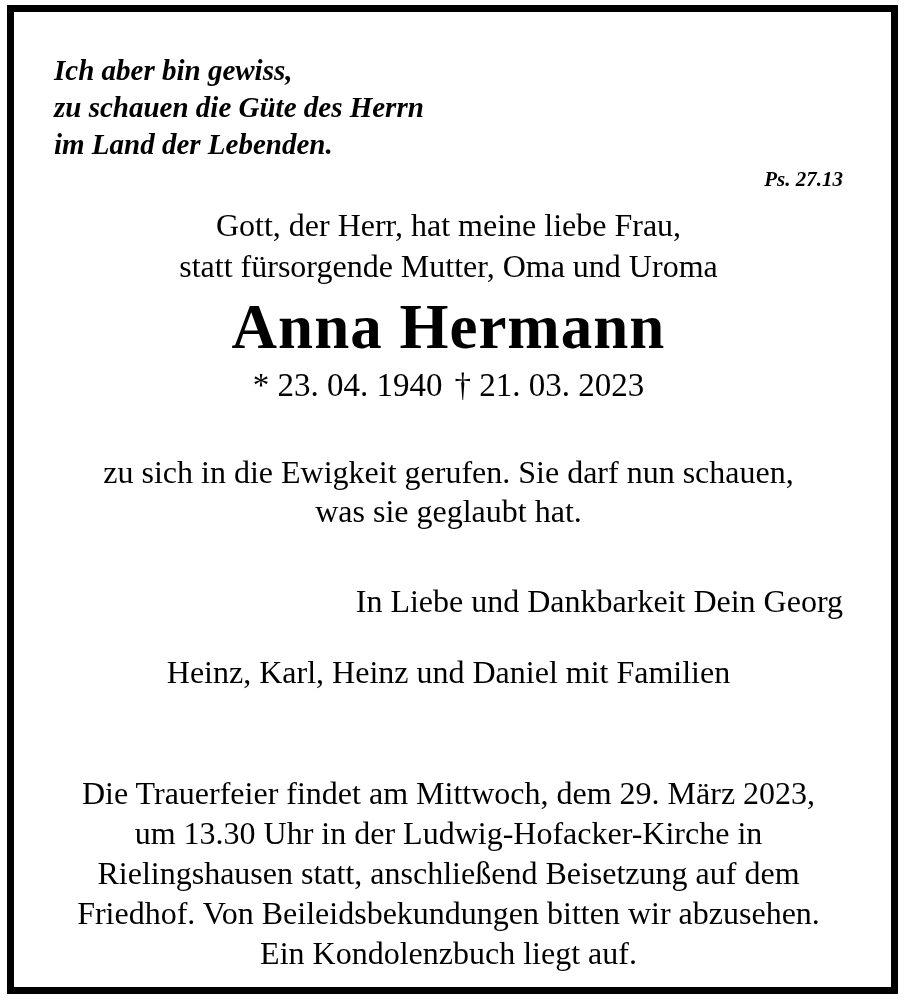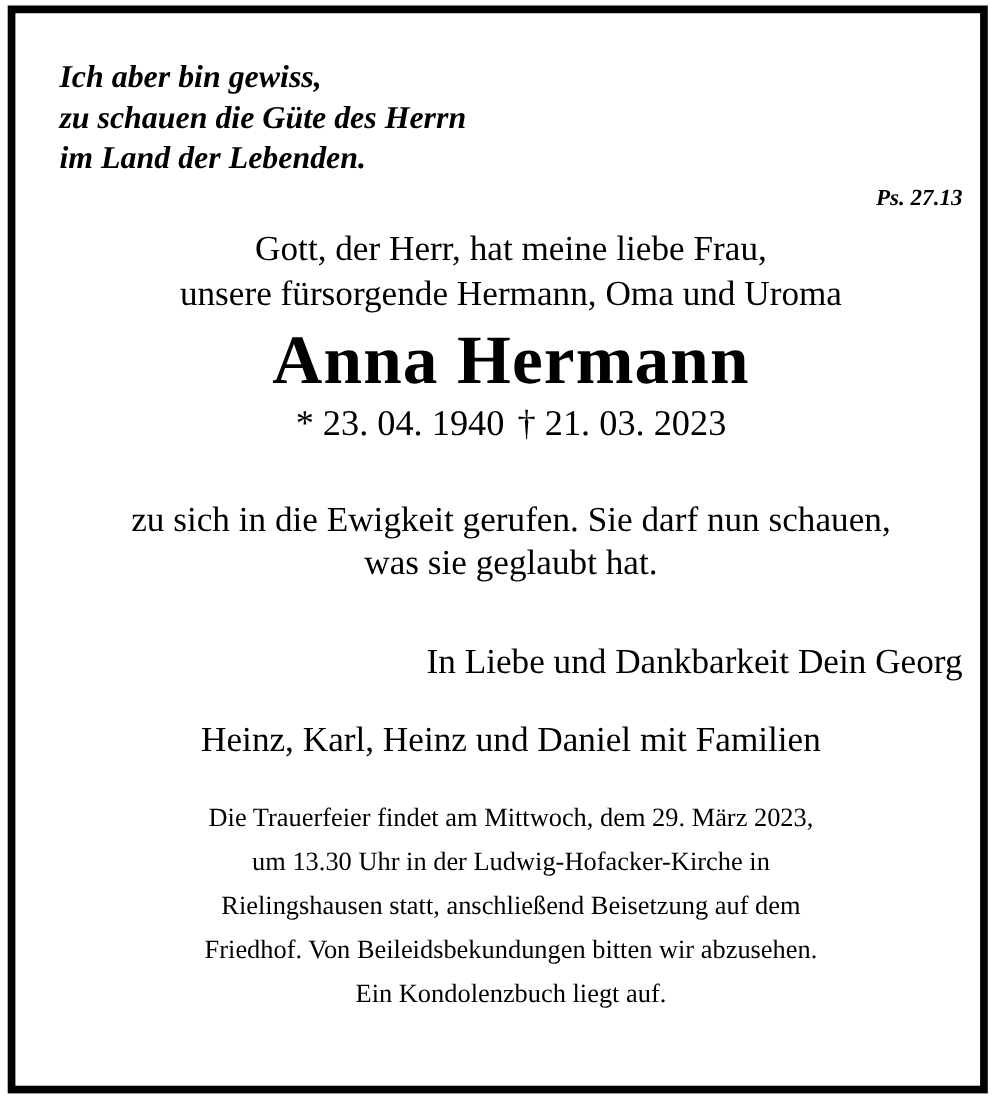--- a/index.html
+++ b/index.html
@@ -12,21 +12,21 @@
     font-family: "Liberation Serif", "DejaVu Serif", serif;
     overflow: hidden;
   }
   .frame {
     position: absolute;
     top: 5px; left: 7px; right: 6px; bottom: 6px;
     border: 7px solid #000000;
   }
   .content {
     text-align: center;
-    padding: 40px 16px 0 40px;
+    padding: 40px 48px 0 40px;
   }
   .quote {
     text-align: left;
     font-style: italic;
     font-weight: bold;
     font-size: 29px;
     line-height: 37px;
   }
   .quote-source {
     text-align: right;
@@ -64,42 +64,42 @@
     line-height: 40px;
     margin-top: 50px;
     text-align: right;
   }
   .family {
     font-size: 32px;
     line-height: 40px;
     margin-top: 31px;
   }
   .funeral {
-    font-size: 24px;
+    font-size: 32px;
     line-height: 40px;
-    margin-top: 32px;
+    margin-top: 81px;
   }
 </style>
 </head>
 <body>
 
 <div class="page">
   <div class="frame">
     <div class="content">
 
       <div class="quote">
         <div>Ich aber bin gewiss,</div>
         <div>zu schauen die Güte des Herrn</div>
         <div>im Land der Lebenden.</div>
       </div>
       <div class="quote-source">Ps. 27.13</div>
 
       <div class="intro">
         <div>Gott, der Herr, hat meine liebe Frau,</div>
-        <div>unsere fürsorgende Hermann, Oma und Uroma</div>
+        <div>statt fürsorgende Mutter, Oma und Uroma</div>
       </div>
 
       <h1 class="name">Anna Hermann</h1>
 
       <div class="dates">
         <span class="birth-group"><span>*</span> <span>23. 04. 1940</span></span><span class="death-group"><span>†</span> <span>21. 03. 2023</span></span>
       </div>
 
       <div class="called">
         <div>zu sich in die Ewigkeit gerufen. Sie darf nun schauen,</div>

